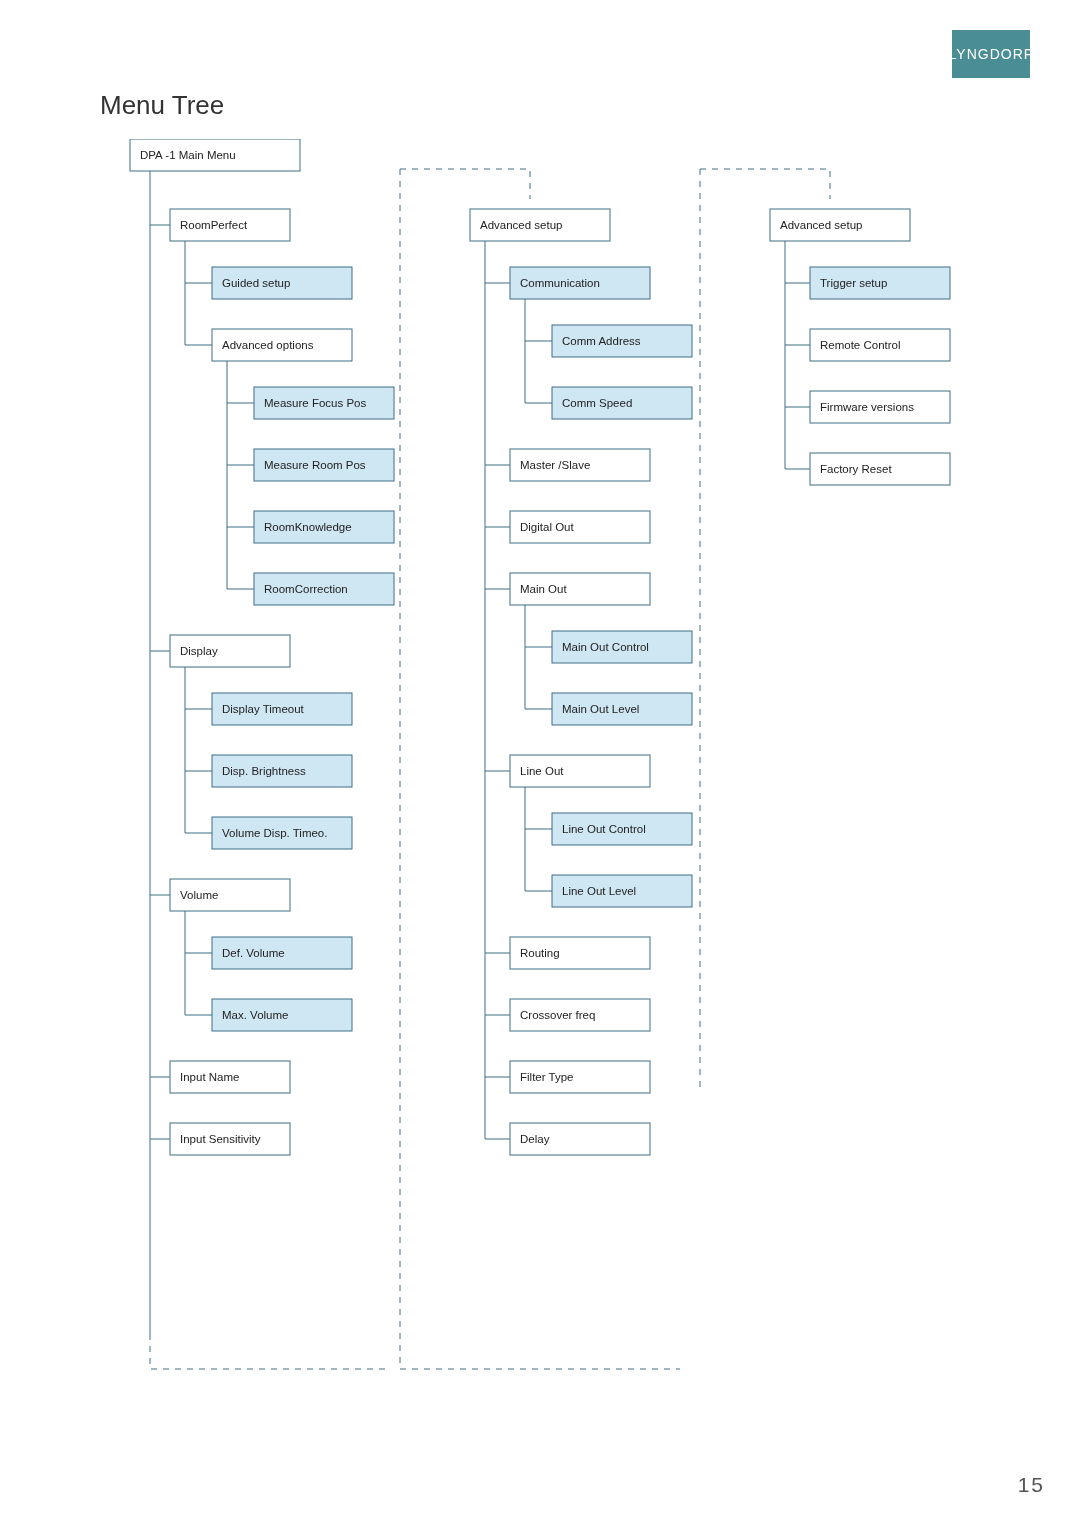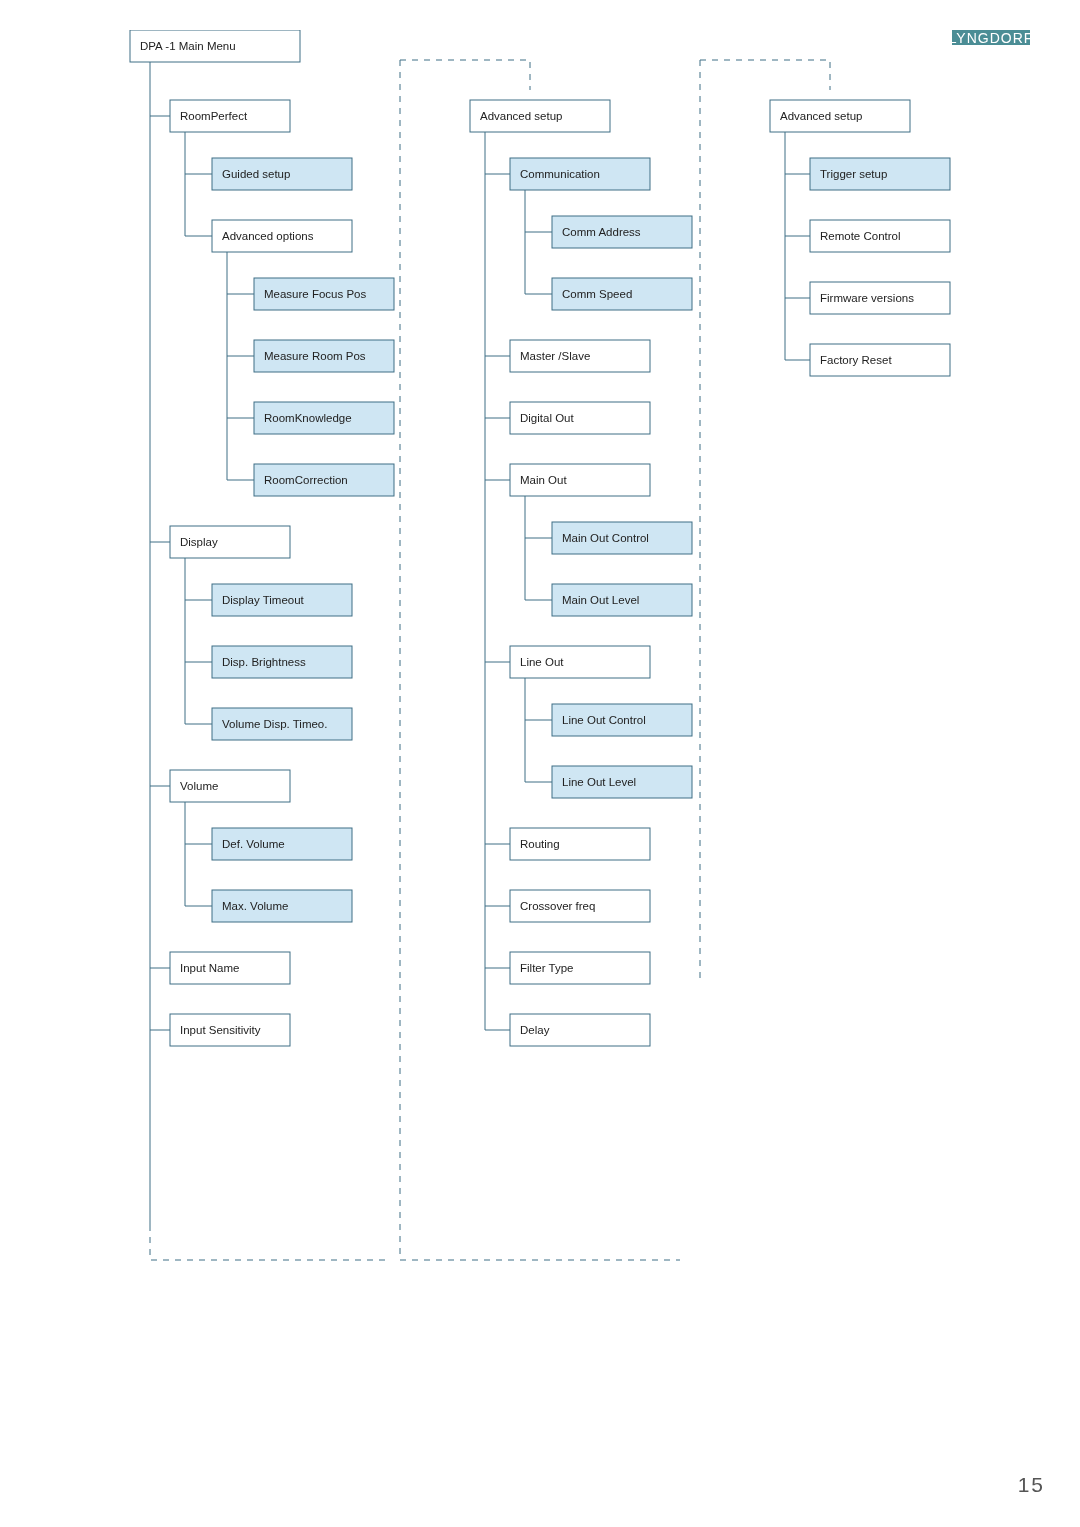--- a/index.html
+++ b/index.html
@@ -1,35 +1,36 @@
 <!DOCTYPE html>
 <html><head>
 <meta charset="utf-8">
 <style>
   html,body{margin:0;padding:0;background:#fff;font-family:Arial,Helvetica,sans-serif;color:#000}
   .page{width:1080px;height:1527px;position:relative;box-sizing:border-box;padding:30px 60px 40px 60px}
-  .logo{position:absolute;top:30px;right:50px;width:78px;height:15px;background:#4b8d95;color:#fff;
+  .logo{position:absolute;top:30px;right:50px;width:78px;height:48px;background:#4b8d95;color:#fff;
         font-size:14px;letter-spacing:1px;display:flex;align-items:center;justify-content:center;font-weight:300}
   .title{font-size:26px;font-weight:300;margin-top:60px;margin-bottom:18px;margin-left:40px;color:#333}
   .sub{font-size:14px;color:#444;margin-left:40px;margin-bottom:30px}
   .pagenum{position:absolute;bottom:30px;right:35px;font-size:21px;color:#555;letter-spacing:2px}
   svg{display:block}
   .box{stroke:#3e6e85;stroke-width:1;fill:#fff}
   .blue{stroke:#3e6e85;stroke-width:1;fill:#cfe6f3}
   .lbl{font-size:11.5px;font-family:Arial,Helvetica,sans-serif;fill:#222}
   .conn{stroke:#3e6e85;stroke-width:1;fill:none}
   .dash{stroke:#3e6e85;stroke-width:1;fill:none;stroke-dasharray:6 6}
 </style>
 </head>
 <body>
 
 <div class="page">
   <div class="logo">
     <span>LYNGDORF</span>
   </div>
+  <div class="title">Menu Tree</div>
 
   <svg id="diag" width="960" height="1240" viewBox="0 0 960 1240" style="margin-left:30px">
       <rect x="40" y="0" width="170" height="32" class="box"></rect>
       <text x="50" y="20" class="lbl">DPA -1  Main Menu</text>
       <path d="M 60 32 L 60 1195" class="conn"></path>
       <rect x="80" y="70" width="120" height="32" class="box"></rect>
       <text x="90" y="90" class="lbl">RoomPerfect</text>
       <path d="M 60 86 L 60 86 L 80 86" class="conn"></path>
       <rect x="122" y="128" width="140" height="32" class="blue"></rect>
       <text x="132" y="148" class="lbl">Guided setup</text>

